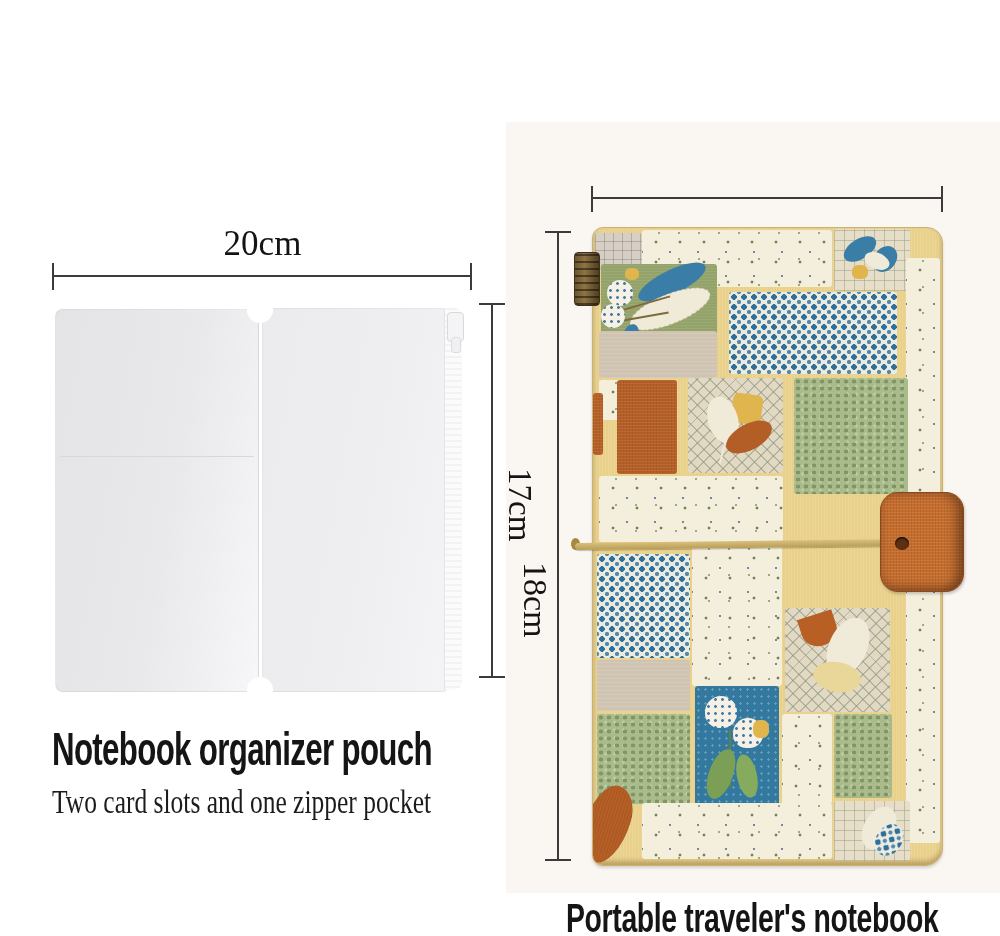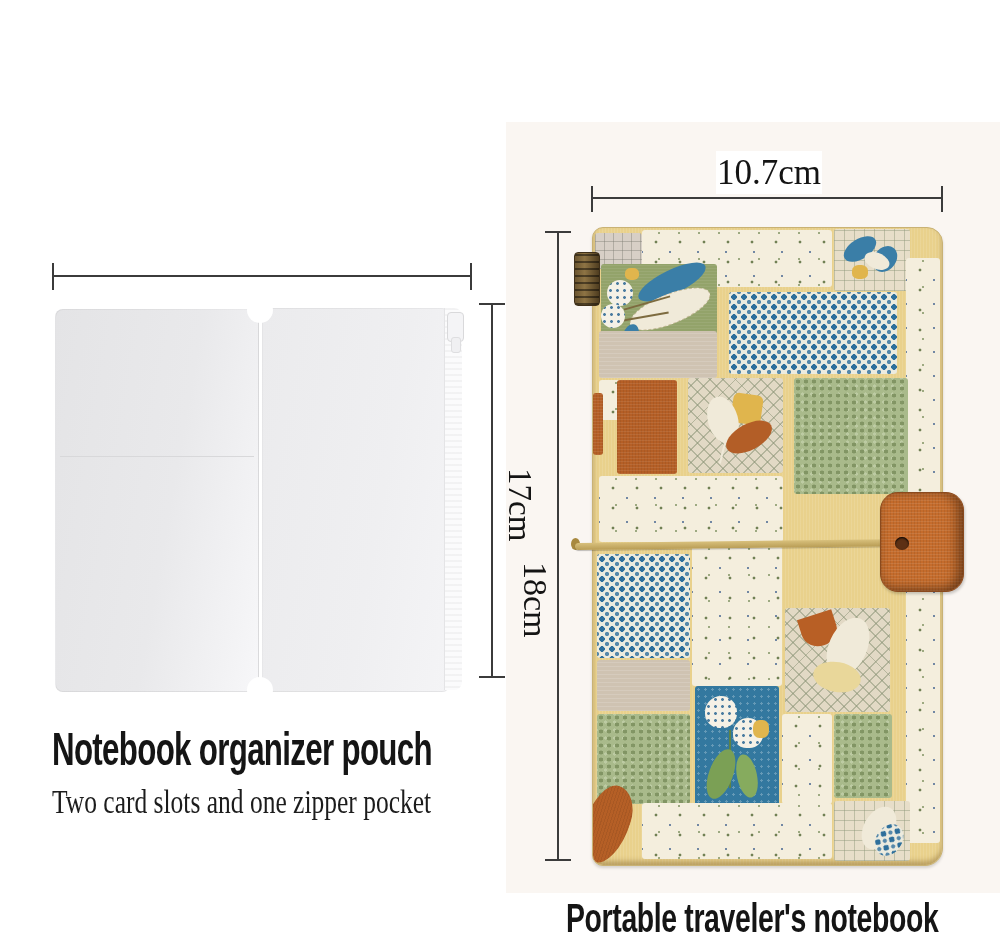--- a/index.html
+++ b/index.html
@@ -121,20 +121,21 @@
       transform:rotate(-20deg);border-radius:3px;}
 </style>
 </head>
 <body>
 
 <div class="page">
 
 
   <div class="photo-bg"></div>
 
+  <div class="dim-label" style="left:53px;top:224px;width:419px;text-align:center;">20cm</div>
   <div class="dimline" style="left:53px;top:275px;width:419px;height:2px;"></div>
   <div class="dimline" style="left:52px;top:263px;width:2px;height:27px;"></div>
   <div class="dimline" style="left:470px;top:263px;width:2px;height:27px;"></div>
 
   <div class="pouch-panel panel-left">
     <div class="crease"></div>
   </div>
   <div class="pouch-panel panel-right"></div>
   <div class="zip-tape"></div>
   <div class="zip-pull"></div>
@@ -142,23 +143,20 @@
   <div class="notch" style="left:247px;top:677px;"></div>
 
   <div class="dimline" style="left:491px;top:304px;width:2px;height:374px;"></div>
   <div class="dimline" style="left:479px;top:303px;width:26px;height:2px;"></div>
   <div class="dimline" style="left:479px;top:676px;width:26px;height:2px;"></div>
   <div class="dim-label vert" style="left:501px;top:468px;">17cm</div>
 
   <h2 class="h-bold pouch-title" style="margin:0;position:absolute;">Notebook organizer pouch</h2>
   <p class="pouch-sub" style="margin:0;">Two card slots and one zipper pocket</p>
 
-  <div class="label-box" style="left:716px;top:151px;width:106px;height:43px;">
-    <span class="dim-label" style="position:static;">10.7cm</span>
-  </div>
   <div class="dimline" style="left:592px;top:197px;width:350px;height:2px;"></div>
   <div class="dimline" style="left:591px;top:186px;width:2px;height:26px;"></div>
   <div class="dimline" style="left:941px;top:186px;width:2px;height:26px;"></div>
 
   <div class="dimline" style="left:557px;top:232px;width:2px;height:629px;"></div>
   <div class="dimline" style="left:545px;top:231px;width:26px;height:2px;"></div>
   <div class="dimline" style="left:545px;top:859px;width:26px;height:2px;"></div>
   <div class="dim-label vert" style="left:516px;top:562px;font-size:34px;">18cm</div>
 
   <div class="nb">

